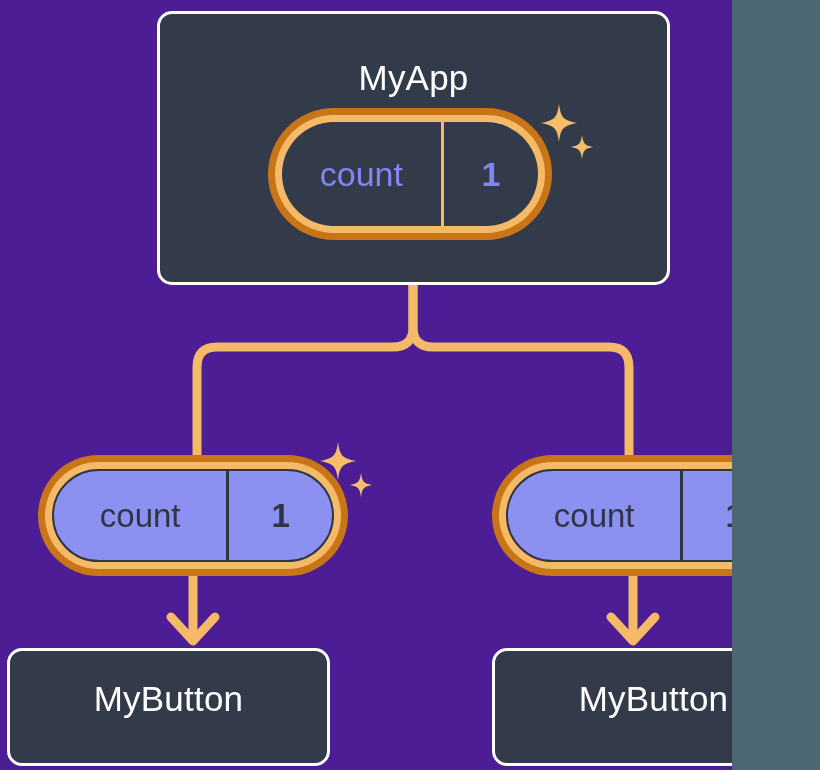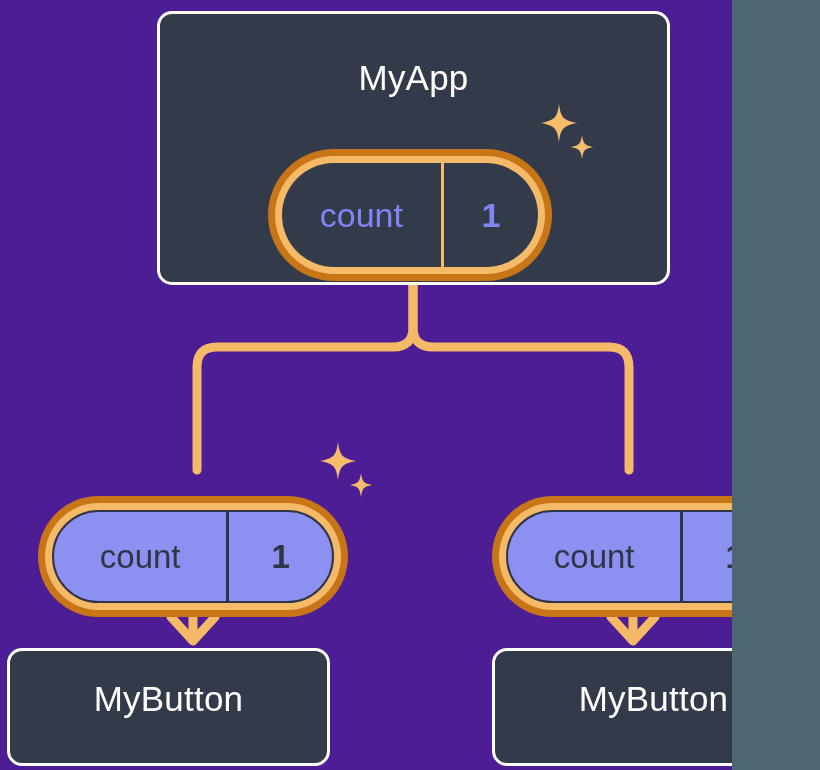--- a/index.html
+++ b/index.html
@@ -82,21 +82,20 @@
   
   .pill {
     position: absolute;
     box-sizing: border-box;
     z-index: 3;
     border-radius: 999px;
     
     background: #c87518;
     padding: 7px;
     display: flex;
-    margin-top: 41px;
   }
   .pill-inner {
     box-sizing: border-box;
     flex: 1 1 auto;
     border-radius: 999px;
     
     background: #f5ba68;
     padding: 7px;
     display: flex;
   }

